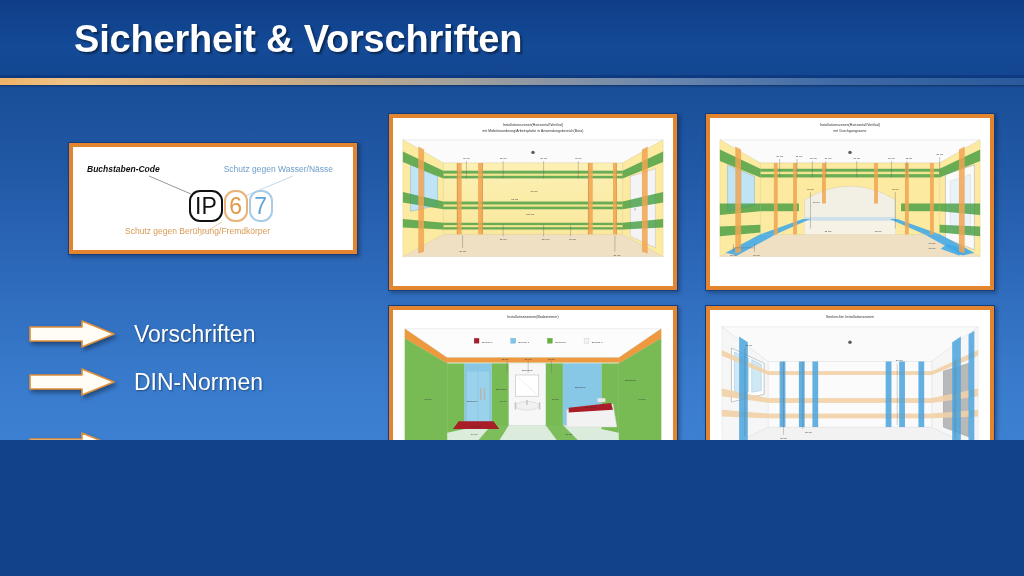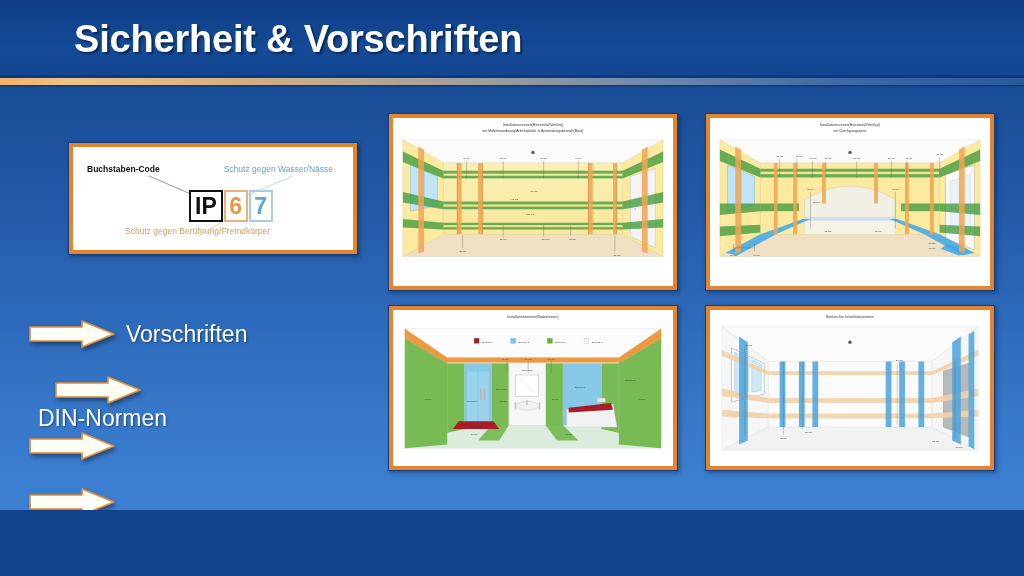--- a/index.html
+++ b/index.html
@@ -3,21 +3,21 @@
 <meta charset="utf-8">
 <title>Sicherheit &amp; Vorschriften</title>
 <style>
   html,body{margin:0;padding:0;}
   body{
     width:1024px;height:576px;overflow:hidden;
     font-family:"Liberation Sans","DejaVu Sans",sans-serif;
     background:#12428a;
   }
   .slide{
-    position:relative;width:1024px;height:510px;overflow:hidden;
+    position:relative;width:1024px;height:440px;overflow:hidden;
     background:linear-gradient(180deg,#103f86 0%,#174a93 14%,#2158a5 38%,#2d69ba 62%,#3778c9 82%,#3d80d2 100%);
   }
   
   .header-band{
     position:absolute;left:0;top:0;width:1024px;height:78px;
     background:linear-gradient(180deg,#0f3e87 0%,#144a97 60%,#134691 100%);
   }
   .slide-title{
     position:absolute;left:74px;top:18px;
     font-size:38px;font-weight:bold;color:#ffffff;
@@ -62,29 +62,30 @@
     letter-spacing:0.1px;
     filter:blur(0.25px);
     margin-bottom:2px;
   }
   .fig-body{position:relative;width:100%;background:#ffffff;overflow:hidden;}
 
   
   #ip-panel{left:68px;top:142px;width:290px;height:113px;}
   .ip-inner{position:relative;width:100%;height:100%;}
   .ip-lbl{position:absolute;white-space:nowrap;font-size:8.5px;}
-  .ip-lbl.black{color:#111;left:8px;top:12px;font-weight:600;}
+  .ip-lbl.black{color:#111;left:8px;top:12px;font-weight:600;font-style:italic;}
   .ip-lbl.blue{color:#6b9cc8;right:14px;top:12px;}
   .ip-lbl.orange{color:#d89a54;left:46px;bottom:9px;}
   .ip-boxes{position:absolute;left:110px;top:38px;display:flex;align-items:stretch;height:32px;}
   .ipbox{
     display:flex;align-items:center;justify-content:center;
     font-family:"Liberation Sans","DejaVu Sans",sans-serif;
-    font-weight:bold;font-size:23px;line-height:1;
+    font-weight:normal;font-size:23px;line-height:1;
     box-sizing:border-box;
+    border-radius:11px;
   }
   .ipbox.letters{border:2px solid #111;color:#111;padding:0 4px;}
   .ipbox.d6{border:2px solid #e8b278;color:#e59a46;width:24px;margin-left:1px;}
   .ipbox.d7{border:2px solid #a9cbe6;color:#5fa5d8;width:24px;margin-left:1px;}
 
   
   #panel-tl{left:388px;top:113px;width:290px;height:178px;}
   #panel-tr{left:705px;top:113px;width:290px;height:178px;}
   #panel-bl{left:388px;top:305px;width:290px;height:166px;}
   #panel-br{left:705px;top:305px;width:290px;height:166px;}
@@ -95,24 +96,24 @@
   .arrow{
     position:relative;width:88px;height:30px;flex:0 0 auto;
     filter:drop-shadow(2px 3px 2px rgba(0,0,0,0.38));
   }
   .arrow svg{display:block;width:88px;height:30px;}
   .bullet-label{
     color:#ffffff;font-size:23px;
     font-family:"Liberation Sans","DejaVu Sans",sans-serif;
     white-space:nowrap;
     text-shadow:1px 1px 2px rgba(0,0,0,0.40);
-    margin-left:10px;
+    margin-left:18px;
   }
   #row-0{left:28px;top:319px;}
-  #row-1{left:28px;top:375px;flex-direction:column;}
+  #row-1{left:28px;top:367px;}
   #row-2{left:28px;top:431px;}
   #row-3{left:28px;top:487px;}
   #row-3 .bullet-label{font-size:23px;}
 </style>
 </head>
 <body>
 
 <div class="slide">
 
   <div class="header-band"></div>

